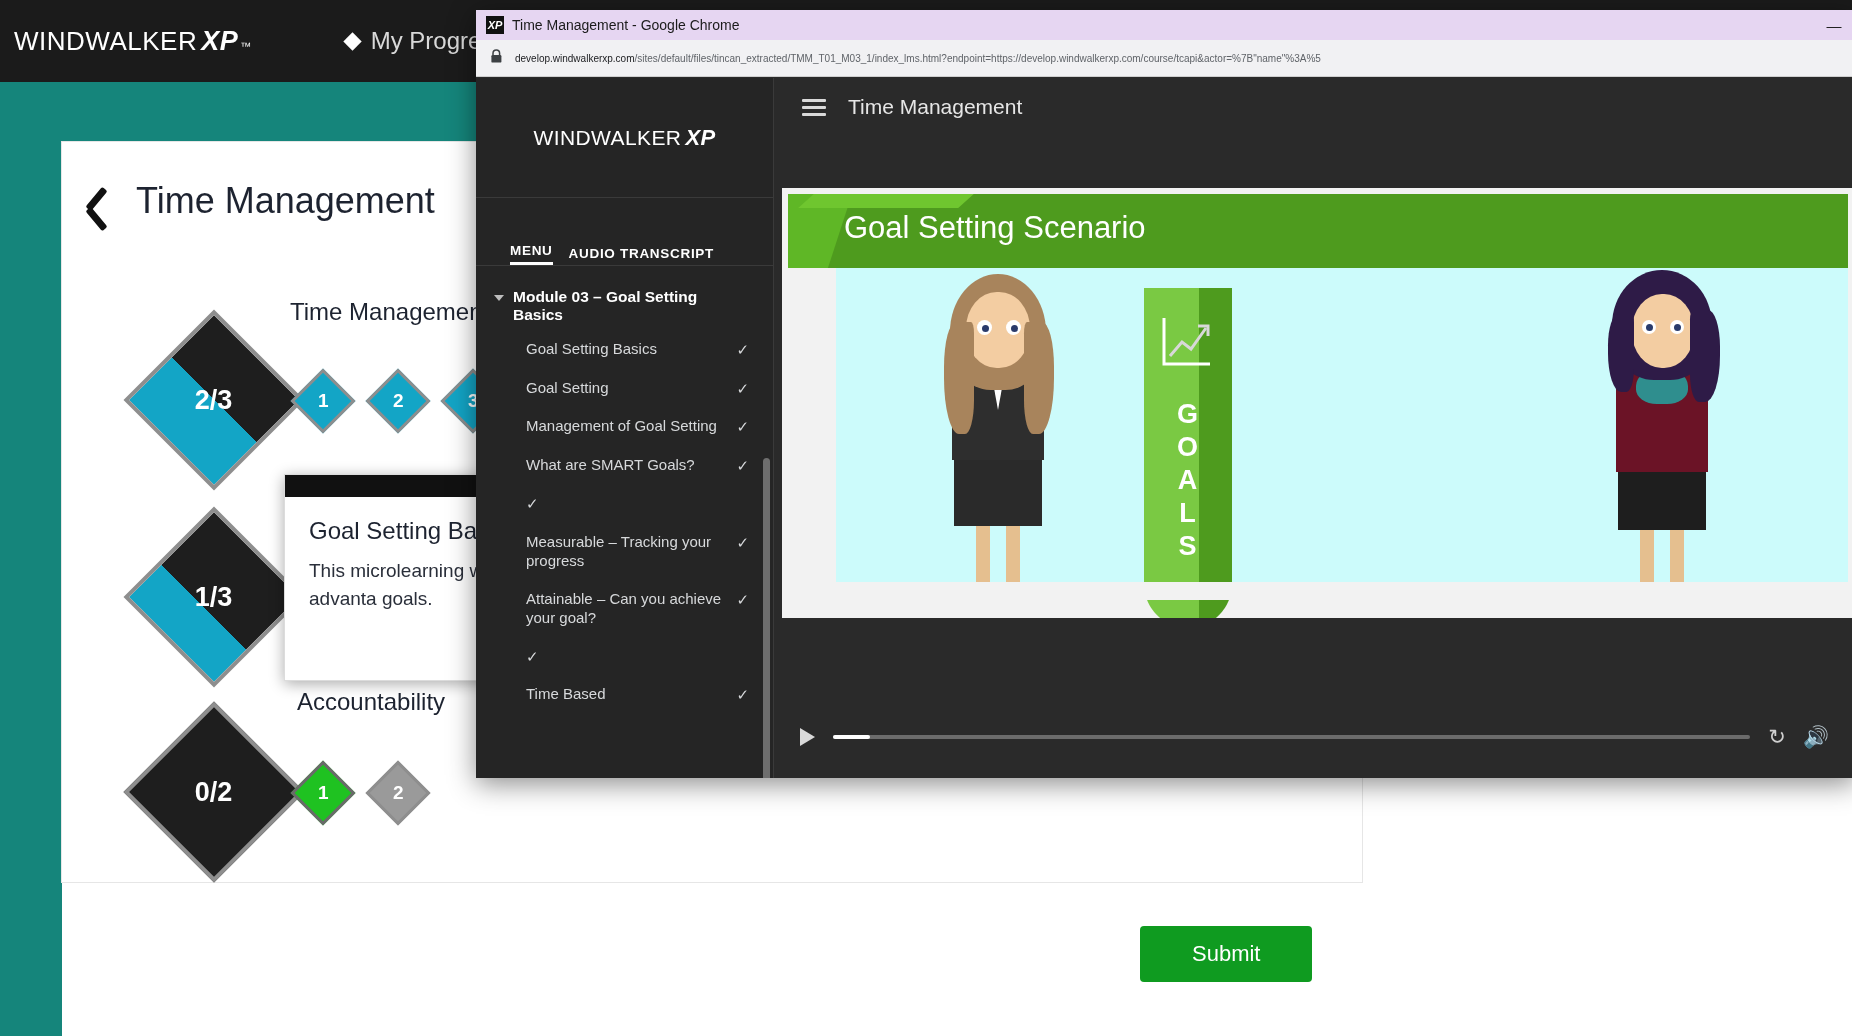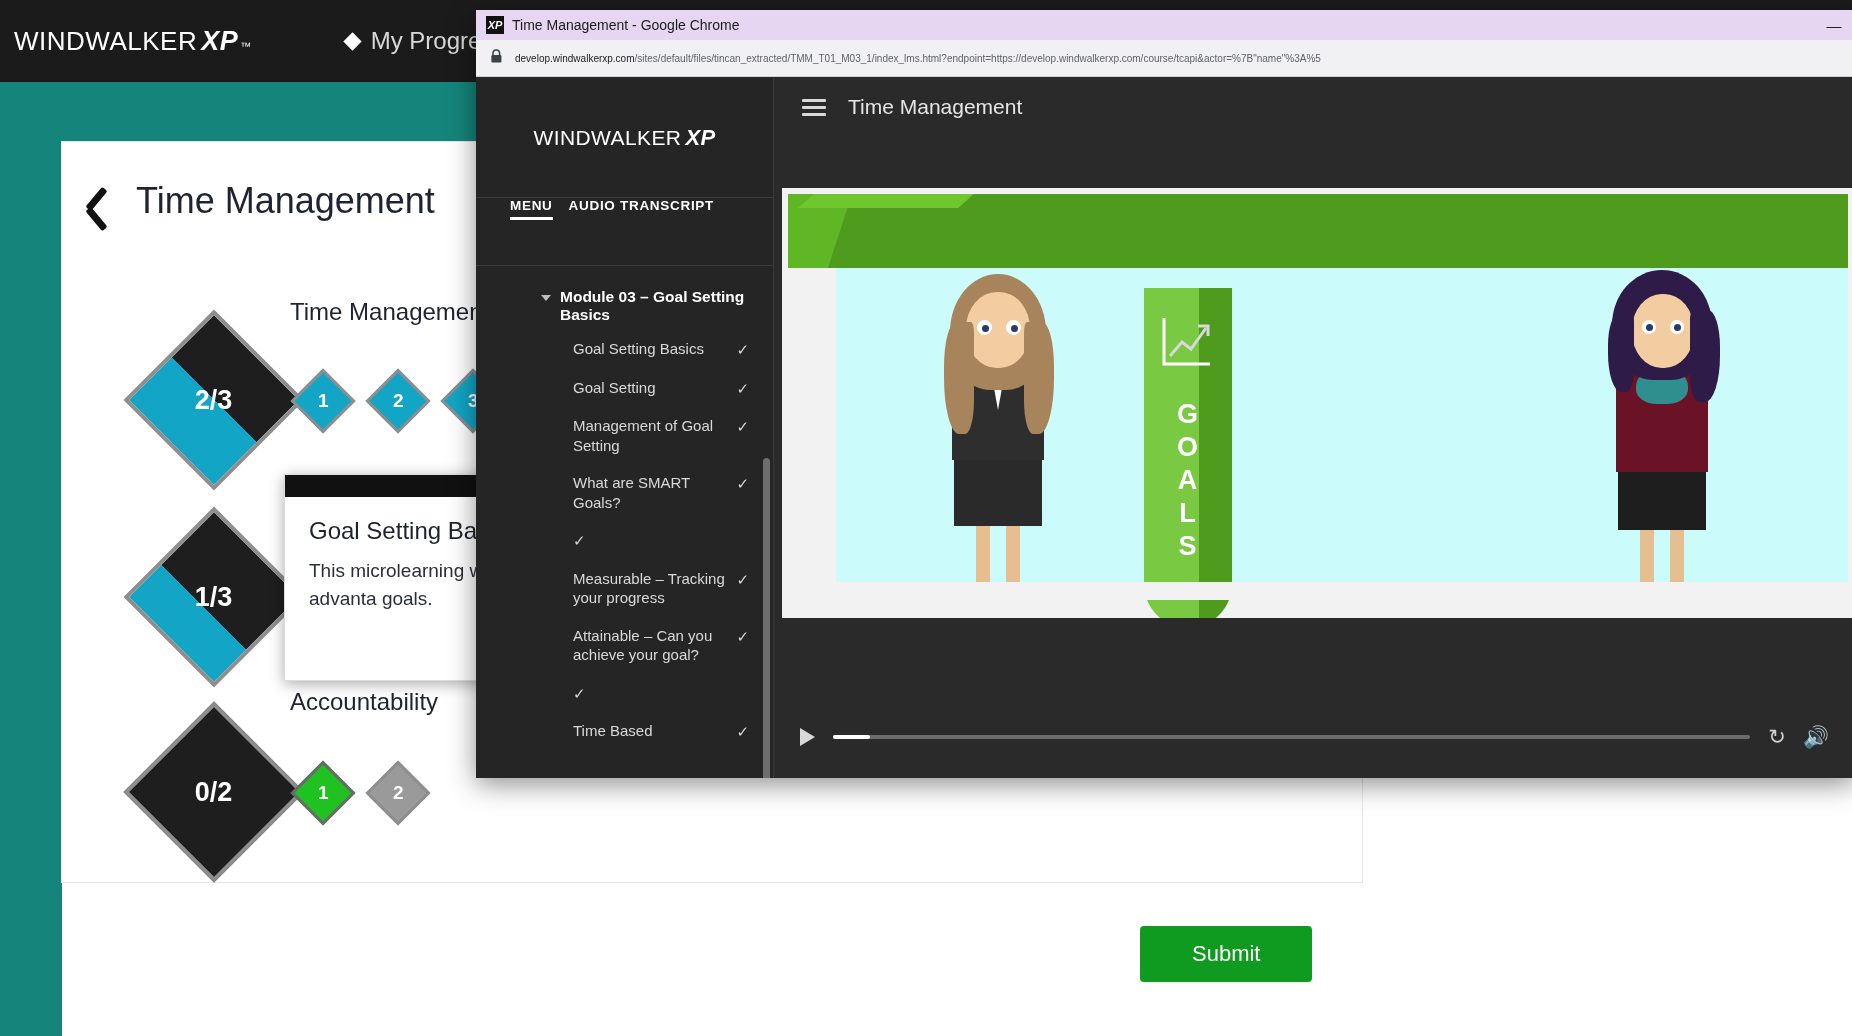--- a/index.html
+++ b/index.html
@@ -192,30 +192,30 @@
     position: relative;
   }
   .course-logo {
     height: 120px; display: flex; align-items: center; justify-content: center;
     color: #fff; font-size: 21px; letter-spacing: .4px; white-space: nowrap;
     border-bottom: 1px solid #3a3a3a;
   }
   .course-logo .word { font-weight: 300; }
   .course-logo .xp { font-weight: 800; font-style: italic; margin-left: 4px; font-size: 22px; }
   .course-tabs {
-    height: 68px; display: flex; align-items: flex-start; gap: 16px;
+    height: 68px; display: flex; align-items: flex-end; gap: 16px;
     padding: 0 34px; border-bottom: 1px solid #3a3a3a; position: relative;
   }
   .course-tab {
     color: #ffffff; font-size: 13.5px; font-weight: 700; letter-spacing: .7px;
     padding-bottom: 4px;
   }
   .course-tab.active { border-bottom: 3px solid #ffffff; }
   .course-list {
-    flex: 1; overflow: hidden; padding: 16px 0 0 8px; position: relative; margin-left: 41px;
+    flex: 1; overflow: hidden; padding: 16px 0 0 2px; position: relative;
   }
   .module-head {
     display: flex; align-items: flex-start; gap: 9px;
     padding: 6px 28px 6px 16px;
     color: #ffffff; font-size: 15.5px; font-weight: 700;
   }
   .caret-down {
     width: 0; height: 0; border-left: 5px solid transparent;
     border-right: 5px solid transparent; border-top: 6px solid #bdbdbd;
     margin-top: 7px; flex: 0 0 auto;
@@ -356,21 +356,21 @@
           <span>2</span>
         </div>
         <div class="dia dia-sm" style="left:388px; top:132px;">
           <span>3</span>
         </div>
 
         <div class="dia dia-big half13" style="left:88px; top:287px;">
           <span>1/3</span>
         </div>
 
-        <div class="track-label" style="left:228px; top:442px;">Accountability</div>
+        <div class="track-label" style="left:235px; top:442px;">Accountability</div>
 
         <div class="dia dia-big black" style="left:88px; top:482px;">
           <span>0/2</span>
         </div>
         <div class="dia dia-sm green" style="left:238px; top:524px;">
           <span>1</span>
         </div>
         <div class="dia dia-sm grey" style="left:313px; top:524px;">
           <span>2</span>
         </div>
@@ -479,20 +479,21 @@
             <span></span>
             <span></span>
           </div>
         <div class="stage-title">Time Management</div>
       </div>
 
       <div class="slide-wrap">
         <div class="slide-banner">
           <div class="bevel-a"></div>
           <div class="bevel-b"></div>
+          <h2>Goal Setting Scenario</h2>
         </div>
 
         <div class="slide-canvas">
 
           <div class="person" style="left:78px; bottom:0; width:170px; height:330px;">
             <div class="p-leg" style="left:62px; bottom:0; width:14px; height:84px;"></div>
             <div class="p-leg" style="left:92px; bottom:0; width:14px; height:84px;"></div>
             <div class="p-body" style="left:40px; bottom:74px; width:88px; height:78px; background:#2a2a2a;"></div>
             <div class="p-body" style="left:38px; bottom:140px; width:92px; height:96px; background:#2e2e2e; border-radius:10px 10px 0 0;"></div>
             <div class="p-body" style="left:76px; bottom:190px; width:16px; height:44px; background:#ffffff; clip-path:polygon(0 0,100% 0,50% 100%);"></div>

